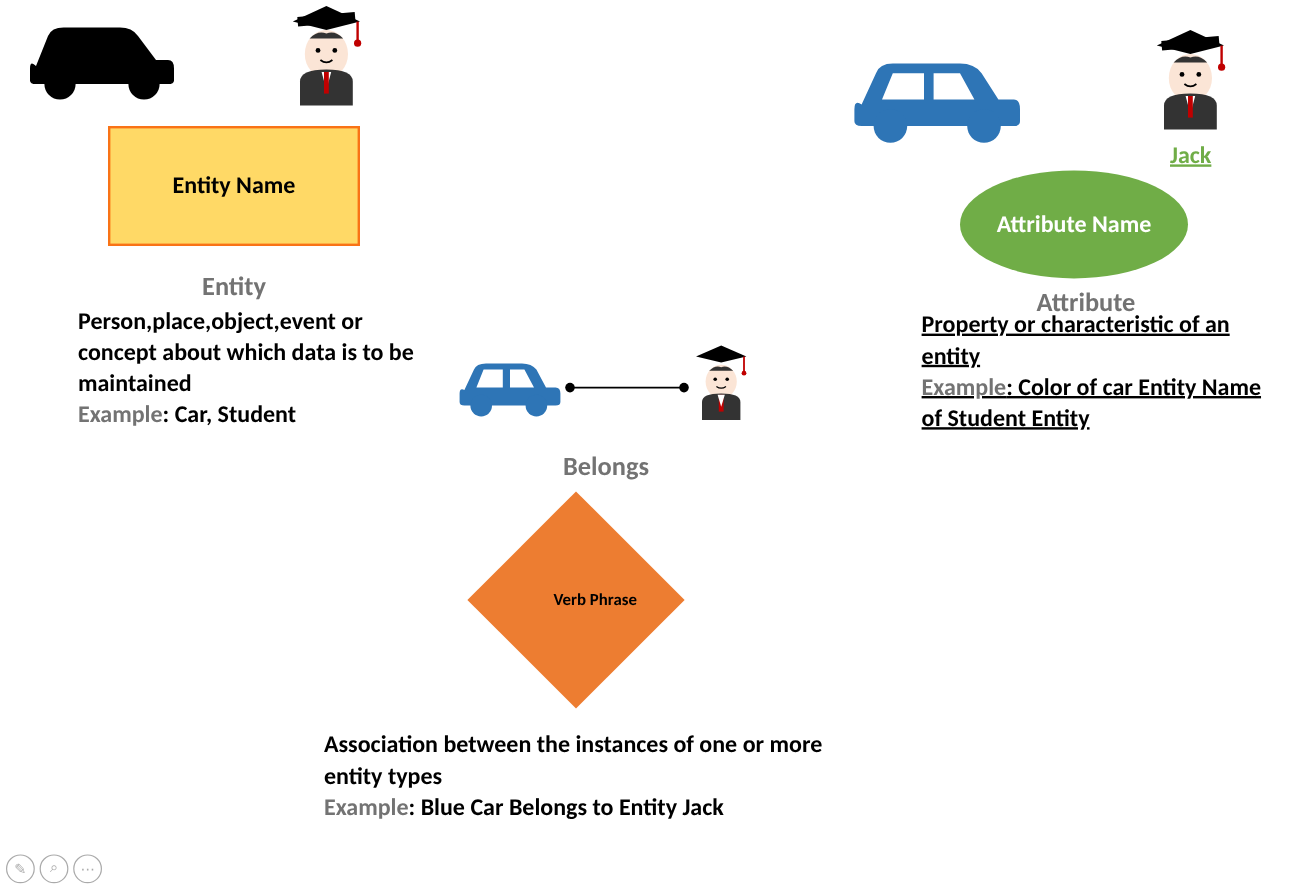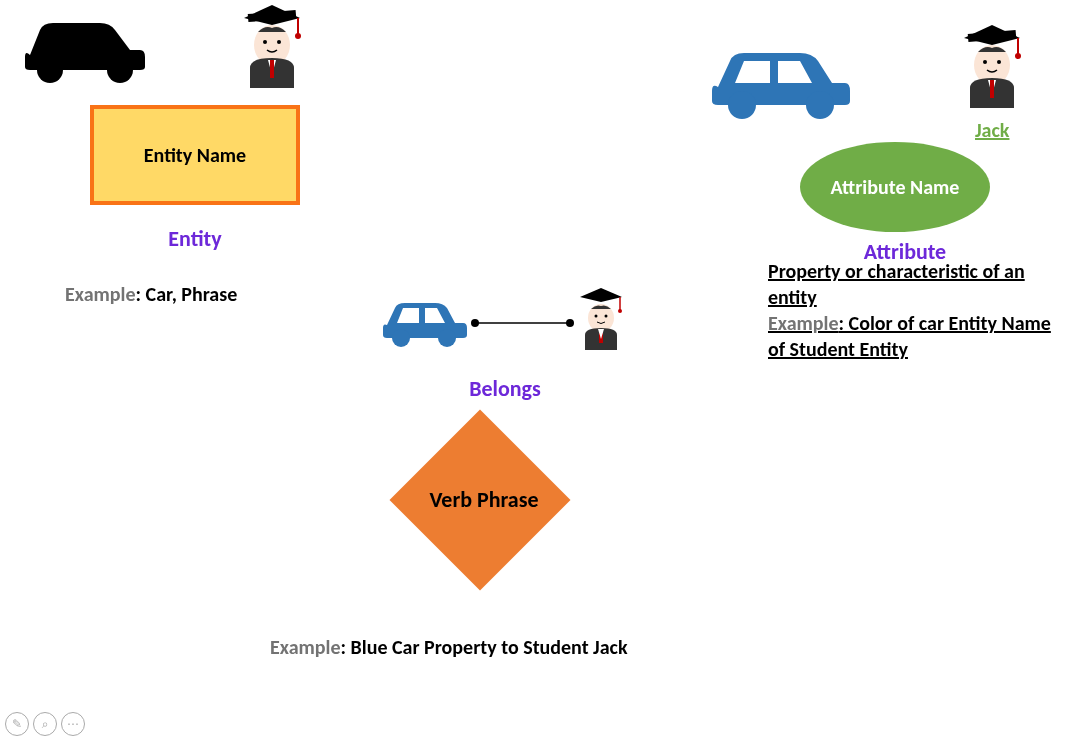--- a/index.html
+++ b/index.html
@@ -1,23 +1,23 @@
 <!DOCTYPE html>
 <html><head>
 <meta charset="utf-8">
 <style>
 * { margin: 0; padding: 0; box-sizing: border-box; }
 body { font-family: Calibri, Arial, sans-serif; width: 1084px; height: 742px; position: relative; background: #fff; }
 .abs { position: absolute; }
-.entity-box { width: 210px; height: 100px; background: #FFD966; border: 4px solid #f97316; display: flex; align-items: center; justify-content: center; font-weight: bold; font-size: 20px; }
+.entity-box { width: 210px; height: 100px; background: #FFD966; border: 2px solid #f97316; display: flex; align-items: center; justify-content: center; font-weight: bold; font-size: 20px; }
 .attribute-ellipse { width: 190px; height: 90px; background: #70AD47; border-radius: 50%; display: flex; align-items: center; justify-content: center; color: #fff; font-weight: bold; font-size: 20px; text-align: right; line-height: 1.2; }
 .diamond { width: 180px; height: 180px; position: relative; }
 .diamond-inner { width: 128px; height: 128px; background: #ED7D31; transform: rotate(45deg); position: absolute; top: 26px; left: 26px; }
-.diamond-text { position: absolute; top: 0; left: 4px; width: 180px; height: 180px; display: flex; align-items: center; justify-content: center; color: #000; font-weight: bold; font-size: 22px; text-align: center; line-height: 1.2; }
-.section-title { color: #6d28d9; font-weight: bold; font-size: 22px; text-align: center; }
+.diamond-text { position: absolute; top: 0; left: 16px; width: 180px; height: 180px; display: flex; align-items: center; justify-content: center; color: #000; font-weight: bold; font-size: 14px; text-align: center; line-height: 1.2; }
+.section-title { color: #737373; font-weight: bold; font-size: 22px; text-align: center; }
 .desc-text { font-size: 20px; font-weight: bold; color: #000; line-height: 1.3; }
 .example-label { color: #737373; font-weight: bold; }
 .jack-label { color: #70AD47; font-weight: bold; font-size: 20px; text-decoration: underline; }
 .tool-icon { width: 24px; height: 24px; border: 1.5px solid #aaa; border-radius: 50%; display: flex; align-items: center; justify-content: center; color: #aaa; font-size: 12px; }
 </style>
 </head>
 <body>
 
 <div class="abs" style="left:15px; top:5px;">
 <svg width="140" height="85" viewBox="0 0 140 85">
@@ -46,22 +46,22 @@
     </svg>
 </div>
 
 <div class="abs entity-box" style="left:90px; top:105px;">
   <span>Entity Name</span>
 </div>
 
 <div class="abs section-title" style="left:135px; top:225px; width:120px;">Entity</div>
 
 <div class="abs desc-text" style="left:65px; top:255px; width:290px;">
-  <br>
-  <span class="example-label">Example</span><span>: Car, Phrase</span>
+  <span>Person,place,object,event or concept about which data is to be maintained</span><br>
+  <span class="example-label">Example</span><span>: Car, Student</span>
 </div>
 
 <div class="abs" style="left:700px; top:35px;">
 <svg width="160" height="90" viewBox="0 0 160 90">
       <g>
         <path d="M18 52 L30 26 Q33 18 44 18 L100 18 Q112 18 118 26 L132 48 L145 48 Q150 48 150 56 L150 66 Q150 70 145 70 L18 70 Q12 70 12 66 L12 56 Q12 48 18 52 Z" fill="#2E75B6"></path>
         <path d="M35 48 L44 26 L70 26 L70 48 Z M78 48 L78 26 L100 26 L112 48 Z" fill="#fff"></path>
         <circle cx="42" cy="70" r="14" fill="#2E75B6"></circle>
         <circle cx="120" cy="70" r="14" fill="#2E75B6"></circle>
       </g>
@@ -134,21 +134,21 @@
 <div class="abs section-title" style="left:445px; top:375px; width:120px;">Belongs</div>
 
 <div class="abs diamond" style="left:390px; top:410px;">
   <div class="diamond-inner"></div>
   <div class="diamond-text">
       <span>Verb Phrase</span>
     </div>
 </div>
 
 <div class="abs desc-text" style="left:270px; top:608px; width:440px;">
-  <br>
-  <span class="example-label">Example</span><span>: Blue Car Property to Student Jack</span>
+  <span>Association between the instances of one or more entity types</span><br>
+  <span class="example-label">Example</span><span>: Blue Car Belongs to Entity Jack</span>
 </div>
 
 <div class="abs" style="left:5px; top:712px; display:flex; gap:4px;">
   <div class="tool-icon">✎</div>
   <div class="tool-icon">⌕</div>
   <div class="tool-icon">⋯</div>
 </div>
 
 </body></html>

